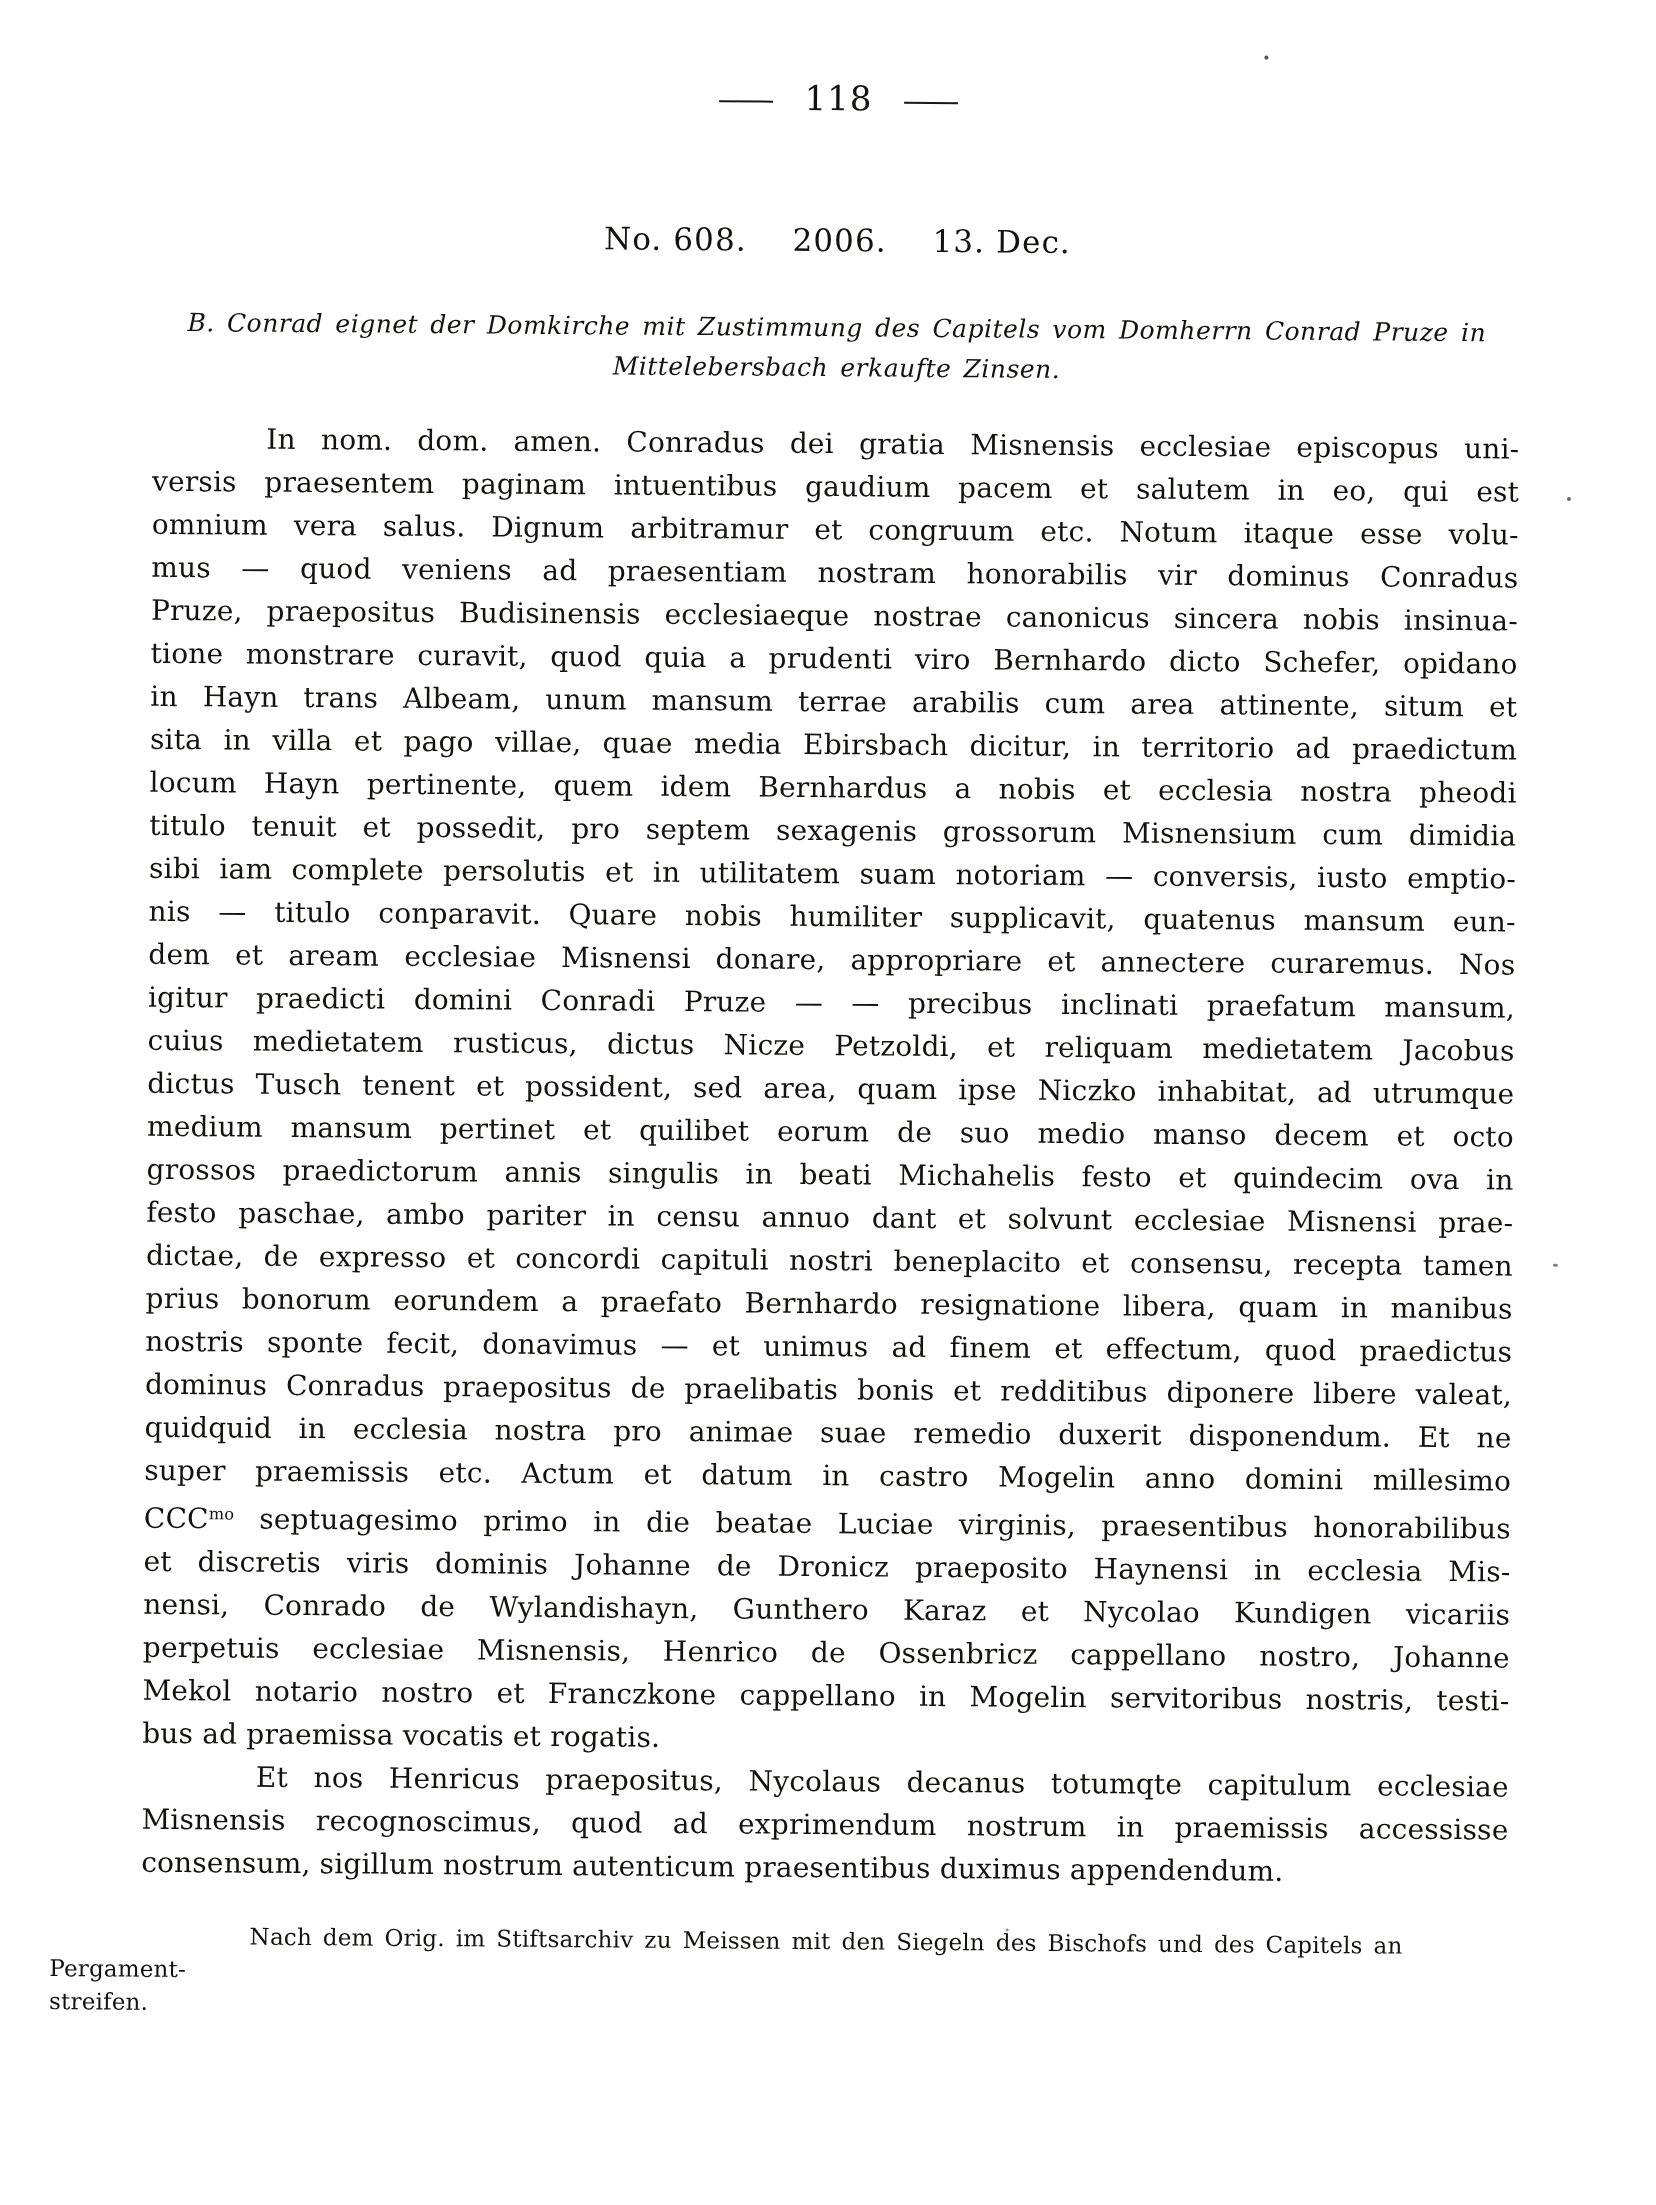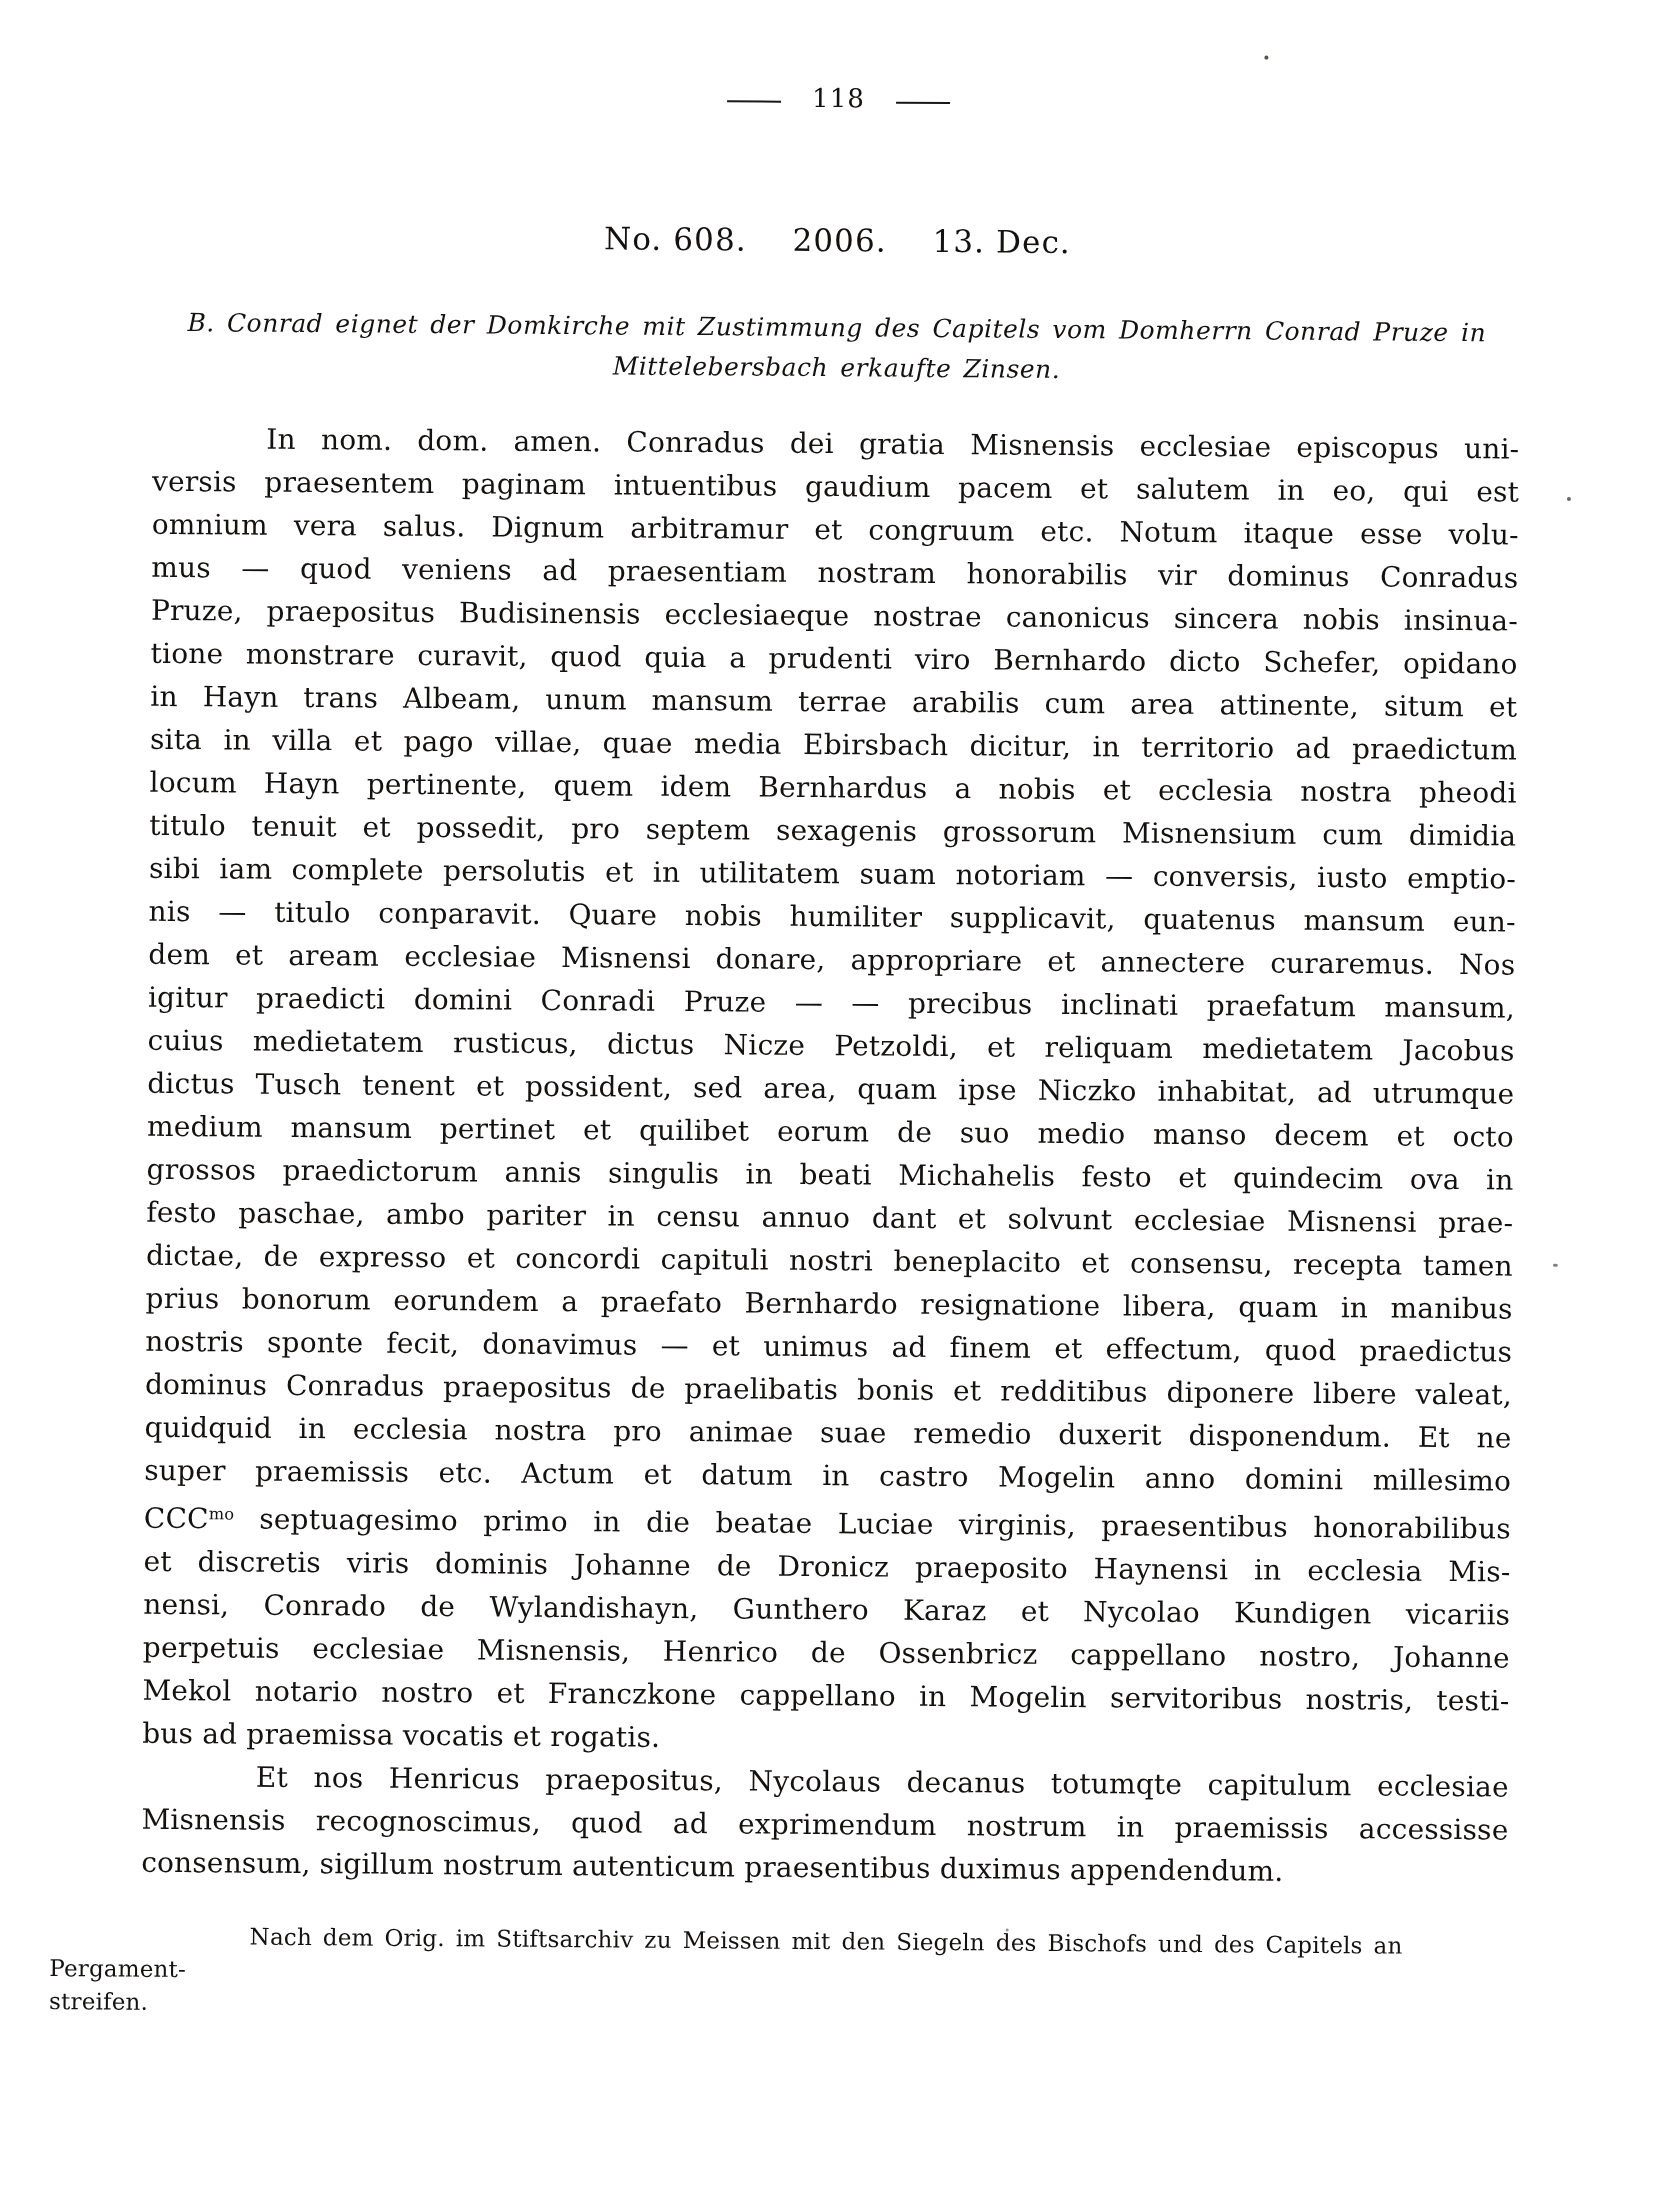--- a/index.html
+++ b/index.html
@@ -21,21 +21,21 @@
     margin-top: 81px;
     display: flex; justify-content: center; align-items: center;
     width: 1367px; margin-left: 155px;
   }
   .head-rule {
     width: 54px; height: 0;
     border-top: 2.7px solid #1a1815;
     margin: 7.6px 31px 0 31px;
   }
   .page-number {
-    font-size: 26px; line-height: 34px; letter-spacing: 1.1px;
+    font-size: 34px; line-height: 34px; letter-spacing: 1.1px;
   }
   
   .doc-heading {
     margin-top: 107px;
     width: 1367px; margin-left: 155px;
     text-align: center;
     font-size: 31px; letter-spacing: 1.1px;
   }
   .doc-heading span { margin: 0 17.4px; }
   

